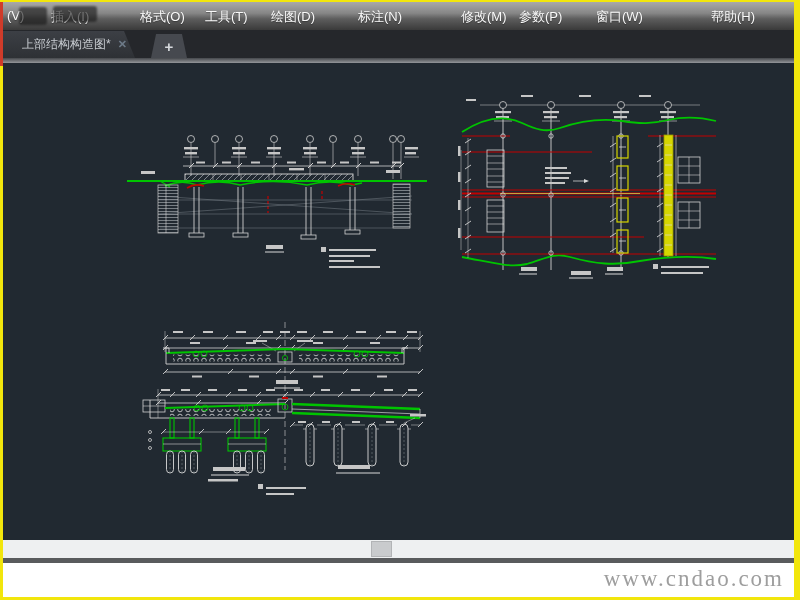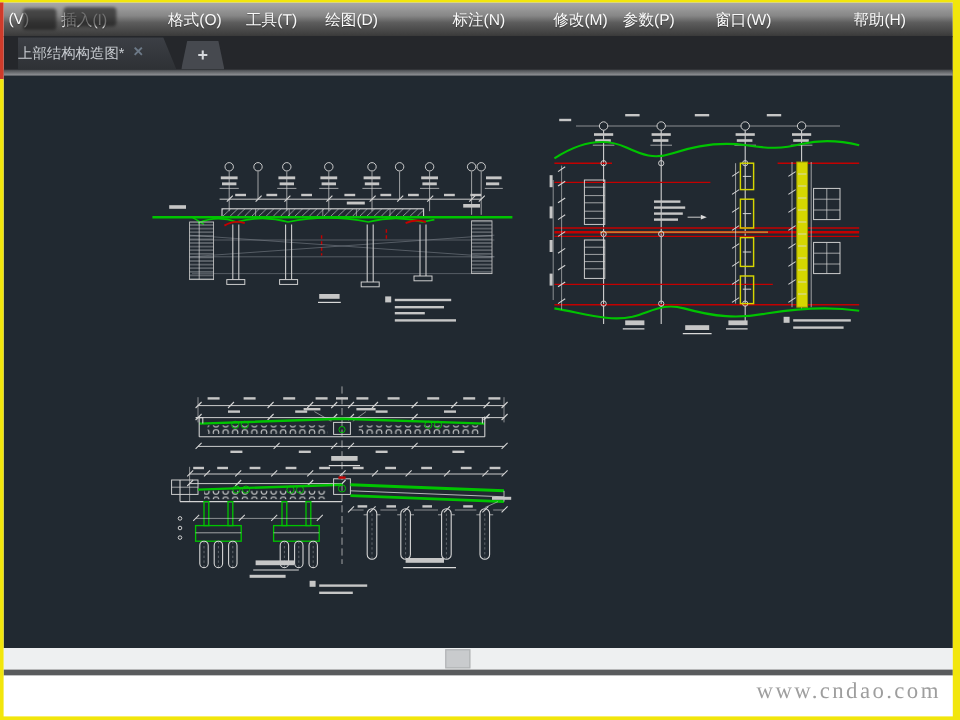--- a/index.html
+++ b/index.html
@@ -15,54 +15,54 @@
   .menubar{position:absolute;left:3px;top:2px;width:791px;height:28px;
     background:linear-gradient(180deg,#a9a9a9 0%,#868686 40%,#5d5d5d 60%,#3a3a3a 100%);
     border-bottom:1px solid #202020;}
   .menu-item{position:absolute;top:6px;font-size:13px;color:#fafafa;white-space:nowrap;
     text-shadow:0 1px 1px rgba(0,0,0,.35);cursor:default;z-index:2;}
   .artifact{position:absolute;background:#151515;opacity:.6;filter:blur(1.2px);border-radius:3px;z-index:3;}
   
   .tabbar{position:absolute;left:3px;top:30px;width:791px;height:33px;background:#25272b;}
   .tabbar-edge{position:absolute;left:0;bottom:0;width:100%;height:5px;
     background:linear-gradient(180deg,#45484c,#94969a);}
-  .tab{position:absolute;left:12px;top:1px;width:132px;height:27px;
+  .tab{position:absolute;left:0;top:1px;width:132px;height:27px;
     background:linear-gradient(180deg,#3c3f45,#2e3135);
     clip-path:polygon(0 0,calc(100% - 11px) 0,100% 100%,0 100%);
-    display:flex;align-items:center;padding-left:0;box-sizing:border-box;}
+    display:flex;align-items:center;padding-left:19px;box-sizing:border-box;}
   .tab-title{font-size:12px;color:#c9cdd2;white-space:nowrap;}
   .tab-close{font-size:11px;color:#6d7a88;margin-left:7px;font-weight:bold;line-height:1;}
   .newtab{position:absolute;left:148px;top:4px;width:36px;height:24px;background:#46494f;
     clip-path:polygon(14% 0,86% 0,100% 100%,0 100%);
     display:flex;align-items:center;justify-content:center;}
   .newtab span{color:#d6d9dd;font-size:15px;font-weight:bold;line-height:1;}
   
   .canvas{position:absolute;left:3px;top:63px;width:791px;height:477px;background:#212931;}
   .canvas svg{display:block;}
   .tx{fill:#c6c6c6;}
   
   .scroll-track{position:absolute;left:3px;top:540px;width:791px;height:18px;background:#eef0f1;}
   .scroll-thumb{position:absolute;left:368px;top:1px;width:21px;height:16px;background:#c9cbcd;border:1px solid #b2b4b6;box-sizing:border-box;}
   .divider{position:absolute;left:3px;top:558px;width:791px;height:5px;background:#595b5d;}
   .bottom-strip{position:absolute;left:3px;top:563px;width:791px;height:34px;background:#ffffff;}
   .watermark{position:absolute;right:10px;top:3px;font-family:"Liberation Serif",serif;
-    font-size:19px;letter-spacing:2px;color:#9e9e9e;}
+    font-size:23px;letter-spacing:2px;color:#9e9e9e;}
 </style>
 </head>
 <body>
 
 <div class="frame">
 
   <div class="menubar">
     <span class="menu-item" style="left:4px">(V)</span>
     <span class="menu-item" style="left:48px">插入(I)</span>
     <span class="menu-item" style="left:137px">格式(O)</span>
     <span class="menu-item" style="left:202px">工具(T)</span>
     <span class="menu-item" style="left:268px">绘图(D)</span>
-    <span class="menu-item" style="left:374px">标注(N)</span>
+    <span class="menu-item" style="left:355px">标注(N)</span>
     <span class="menu-item" style="left:458px">修改(M)</span>
     <span class="menu-item" style="left:516px">参数(P)</span>
     <span class="menu-item" style="left:593px">窗口(W)</span>
     <span class="menu-item" style="left:708px">帮助(H)</span>
     <div class="artifact" style="left:16px;top:5px;width:28px;height:18px"></div>
     <div class="artifact" style="left:50px;top:4px;width:44px;height:16px"></div>
   </div>
 
   <div class="tabbar">
     <div class="tab">

